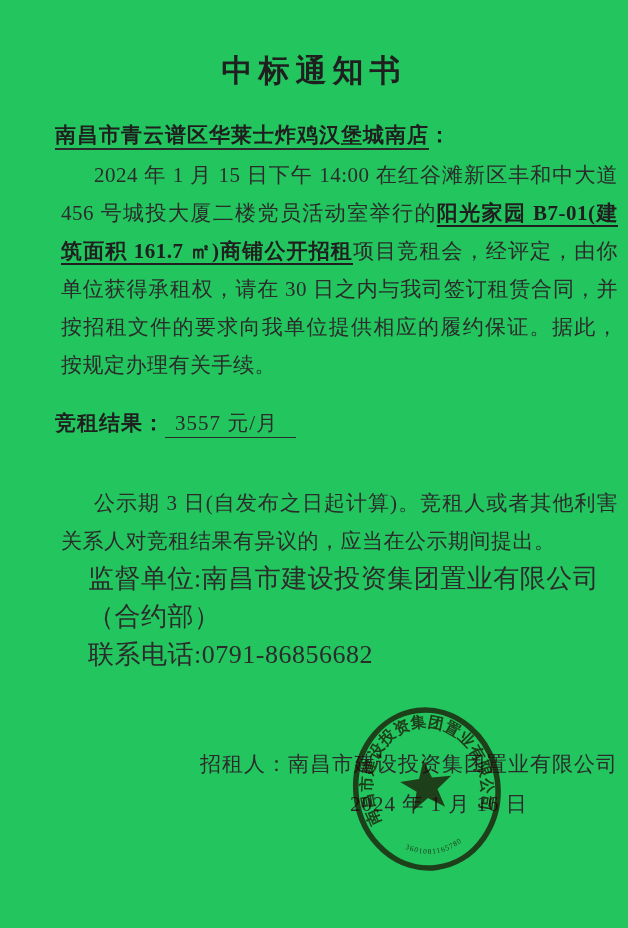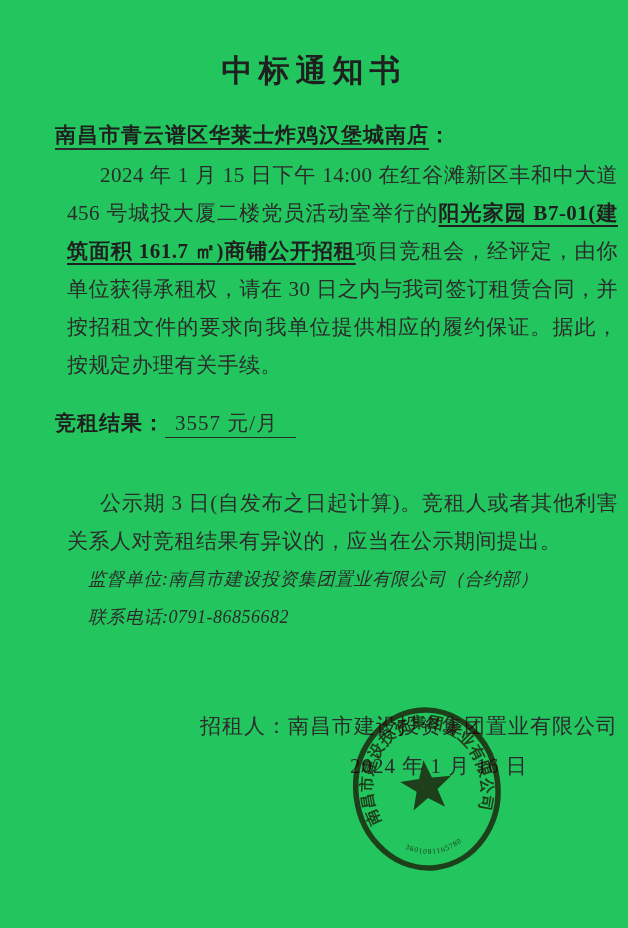--- a/index.html
+++ b/index.html
@@ -30,21 +30,21 @@
     line-height:30px;
     color:#1f1f1f;
     letter-spacing:1px;
   }
   .addressee .name {
     border-bottom:2px solid #2b2b2b;
     padding-bottom:1px;
   }
 
   .para {
-    margin:6px 0 0 12px;
+    margin:6px 0 0 6px;
     font-size:21px;
     line-height:38px;
     letter-spacing:0.5px;
     text-align:justify;
     text-indent:33px;
   }
   .hl {
     font-weight:700;
     color:#1f1f1f;
     text-decoration:underline;
@@ -59,25 +59,24 @@
     letter-spacing:1px;
   }
   .result-label { font-weight:700; color:#1f1f1f; }
   .result-value {
     border-bottom:1.6px solid #2b2b2b;
     padding:0 18px 2px 10px;
   }
 
   .para2 { margin-top:42px; }
   .contact-line {
-    font-size:18px;
+    font-size:26px;
     line-height:38px;
     letter-spacing:0.5px;
     padding-left:33px;
-    font-style:italic;
   }
 
   .signature {
     margin-top:70px;
     font-size:21px;
     line-height:40px;
     letter-spacing:1px;
   }
   .sig-lessor { padding-left:145px; }
   .sig-date   { padding-left:295px; }

